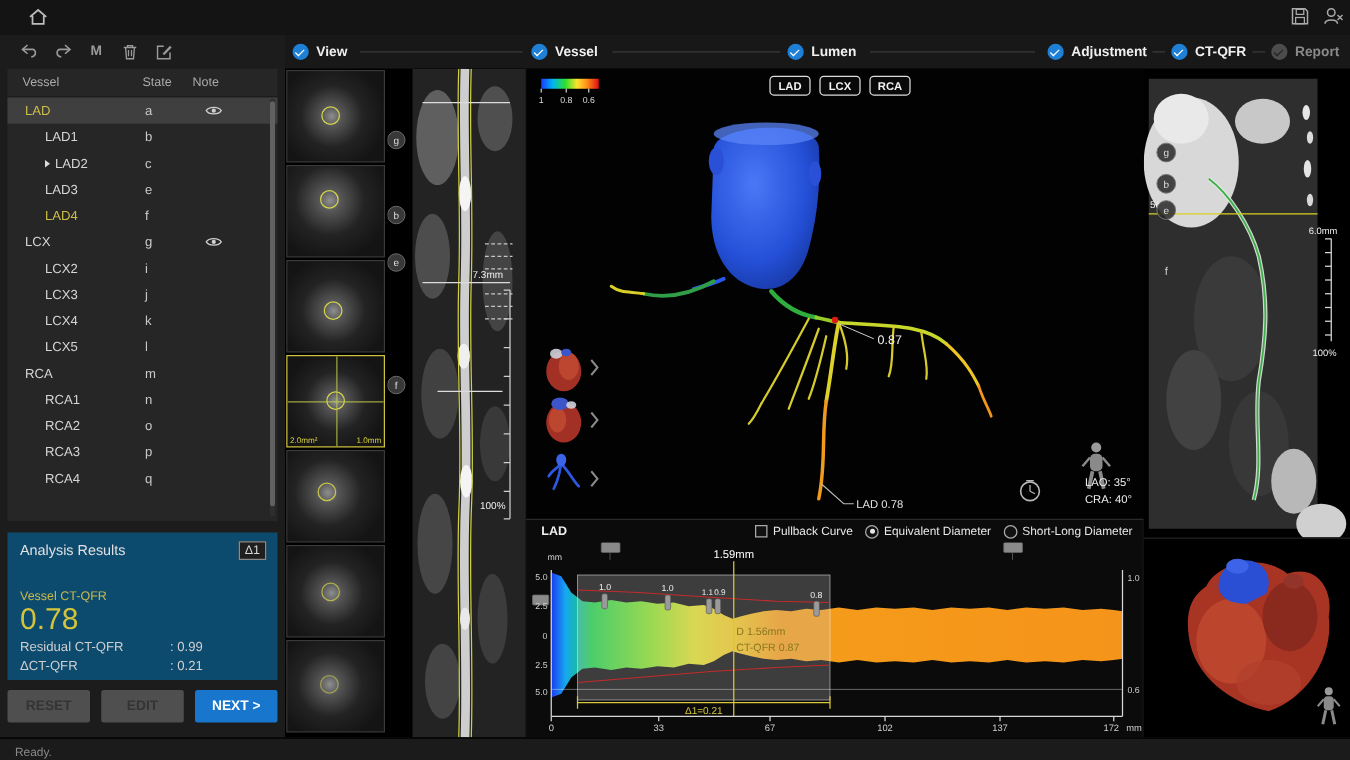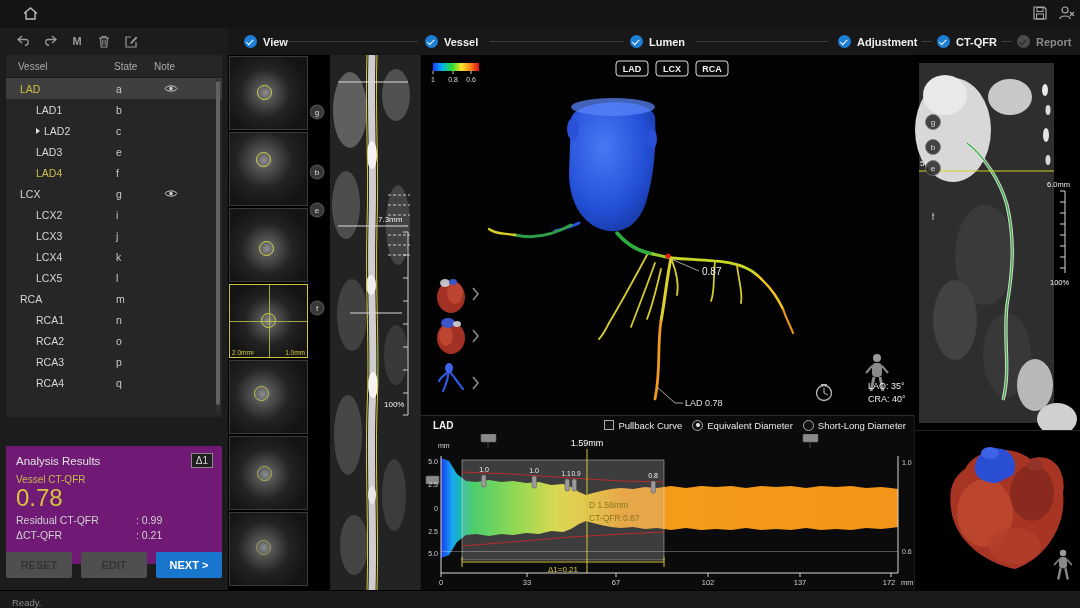--- a/index.html
+++ b/index.html
@@ -22,24 +22,24 @@
   .vrow{display:flex;height:21px;align-items:center;font-size:10.5px;color:#d6d6d6;cursor:default;}
   .vrow.sel{background:#3f3f3f;}
   .vname{width:96px;display:flex;align-items:center;box-sizing:border-box;}
   .vname.hl{color:#cdbf4a;}
   .vstate{width:40px;padding-left:14px;color:#c8c8c8;}
   .vnote{width:40px;display:flex;align-items:center;padding-left:8px;}
   .arr{width:0;height:0;border-left:4px solid #ddd;border-top:3px solid transparent;border-bottom:3px solid transparent;margin-right:4px;}
   .vscroll{position:absolute;right:2px;top:24px;width:4px;height:334px;background:#2e2e2e;border-radius:2px;}
   .vscroll i{position:absolute;left:0;top:2px;width:4px;height:324px;background:#616161;border-radius:2px;display:block;}
 
-  .analysis{position:absolute;left:6px;top:418px;width:216px;height:118px;background:#701a75;box-sizing:border-box;padding:9px 10px;}
+  .analysis{position:absolute;left:6px;top:398px;width:216px;height:118px;background:#0c4a6e;box-sizing:border-box;padding:9px 10px;}
   .an-title{font-size:11.5px;color:#e0e0e0;}
   .an-badge{position:absolute;right:9px;top:7px;font-size:10px;color:#d8d8d8;border:1px solid #8a8a8a;padding:1px 4px;background:#1f1f1f;}
-  .an-plabel{margin-top:7px;font-size:10px;color:#c8b94a;}
+  .an-plabel{margin-top:25px;font-size:10px;color:#c8b94a;}
   .an-pvalue{font-size:24px;color:#d4c43c;line-height:26px;}
   .an-row{display:flex;font-size:10.5px;color:#cfcfcf;margin-top:3px;}
   .an-row .l{width:120px;} .an-row .v{}
   .actions{position:absolute;left:6px;top:524px;width:216px;display:flex;gap:9px;}
   .btn{height:26px;flex:1;display:flex;align-items:center;justify-content:center;font-size:11px;font-weight:bold;border-radius:2px;cursor:pointer;}
   .btn.dis{background:#4f4f4f;color:#343434;}
   .btn.primary{background:#1877cc;color:#fff;}
 
   
   .statusbar{position:absolute;left:0;top:590px;width:1080px;height:18px;background:#1b1b1b;border-top:1px solid #000;
@@ -258,21 +258,21 @@
       <div class="btn primary">NEXT &gt;</div>
     </div>
   </div>
 
   <div class="tabbar" id="tabbar">
       <div class="tabline" style="left: 60px; width: 130px;"></div>
       <div class="tabline" style="left: 262px; width: 134px;"></div>
       <div class="tabline" style="left: 468px; width: 132px;"></div>
       <div class="tabline" style="left: 694px; width: 10px;"></div>
       <div class="tabline" style="left: 774px; width: 10px;"></div>
-      <div class="tab" style="left: 16px; justify-content: center;">
+      <div class="tab" style="left: 6px; justify-content: center;">
         <span class="tcheck">
           <i></i>
         </span>
         <span class="tlabel">View</span>
       </div>
       <div class="tab" style="left: 197px;">
         <span class="tcheck">
           <i></i>
         </span>
         <span class="tlabel">Vessel</span>

